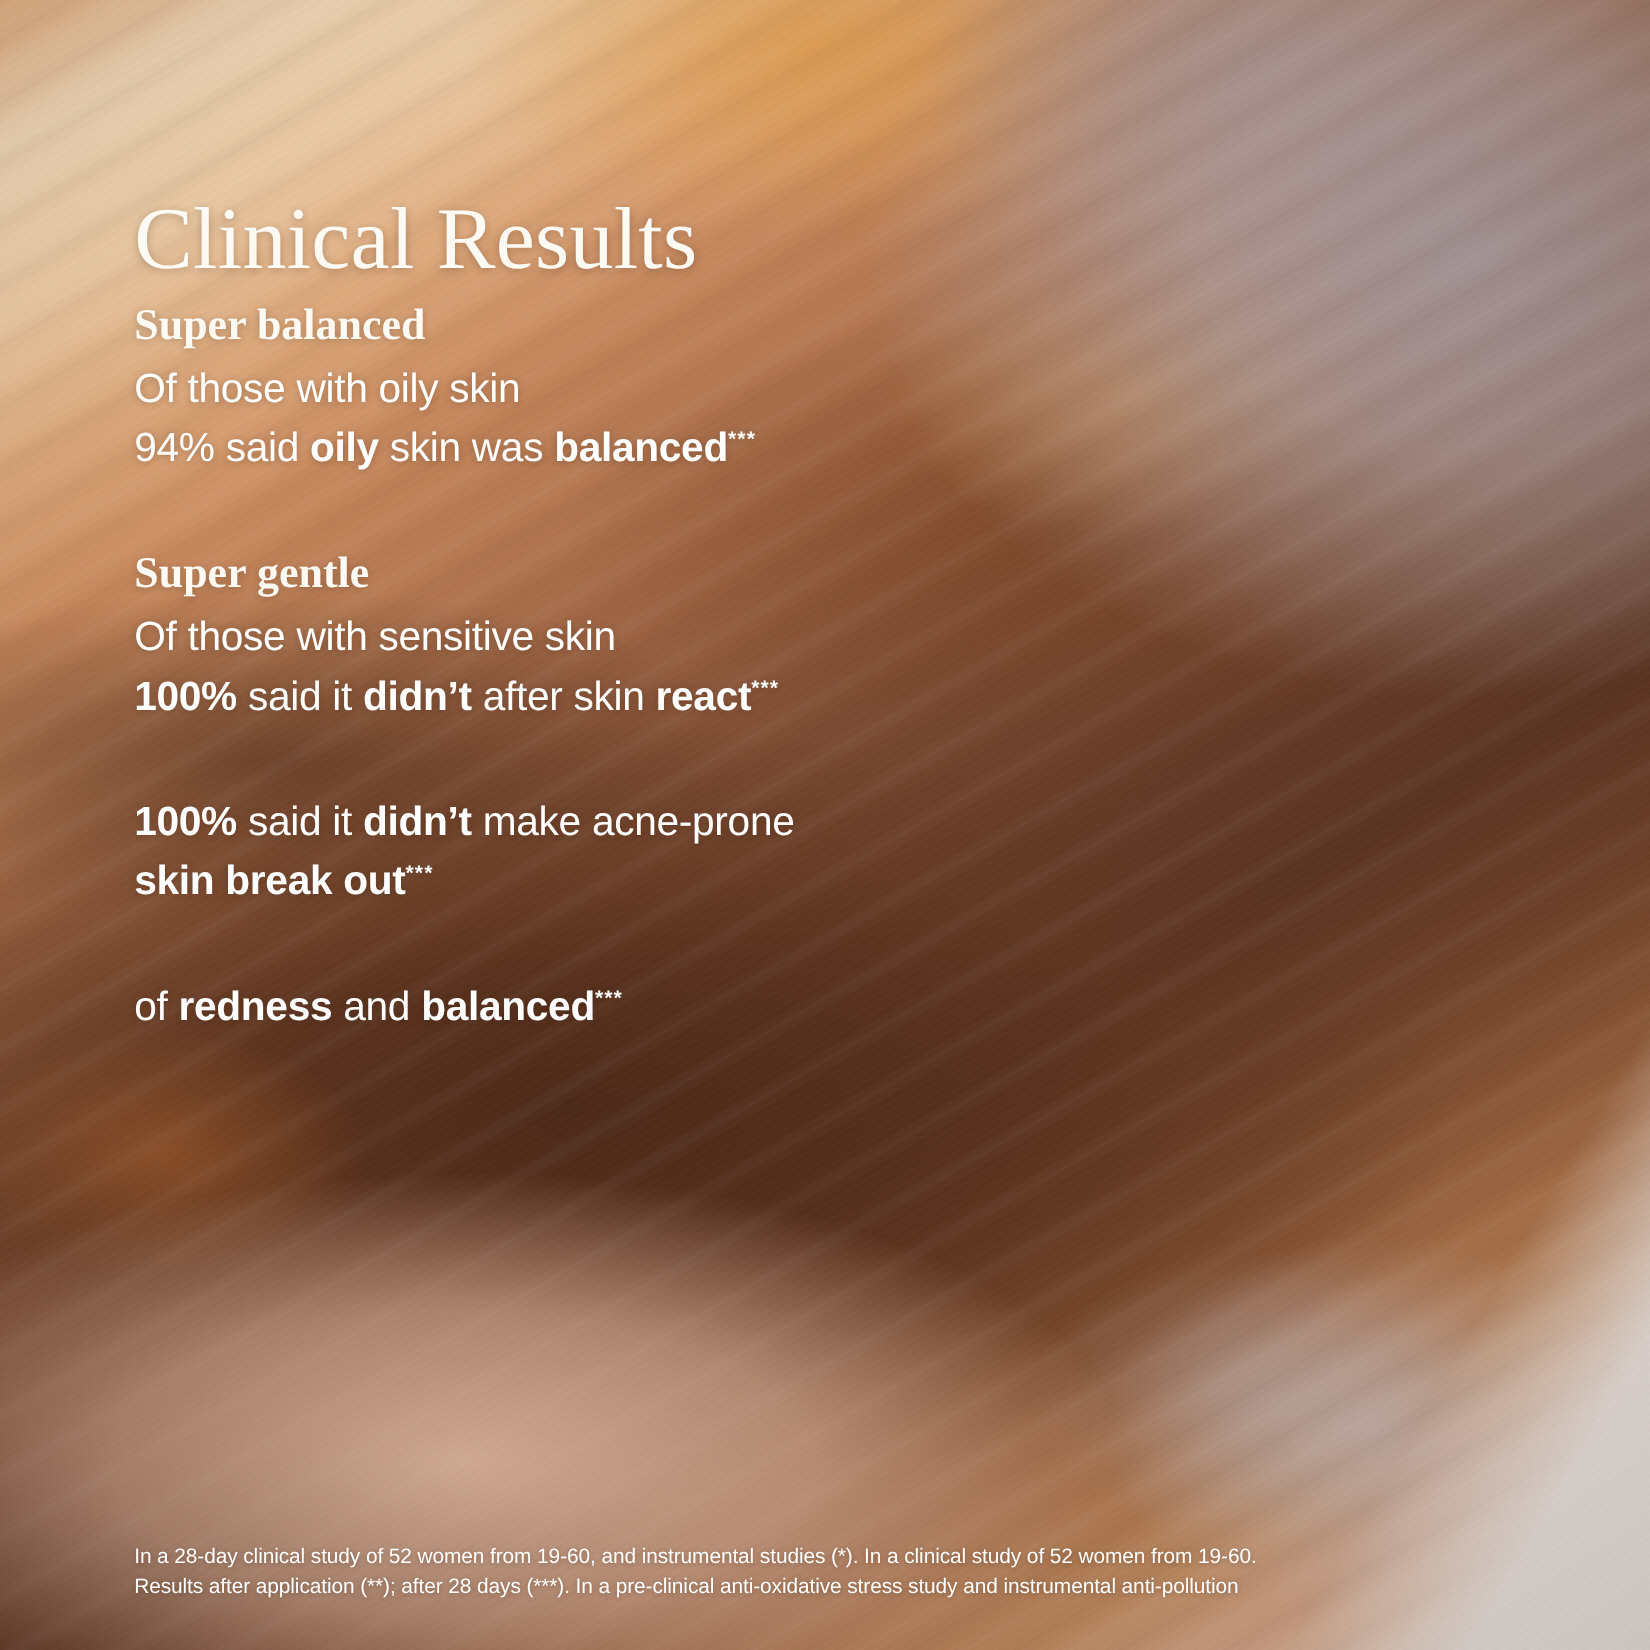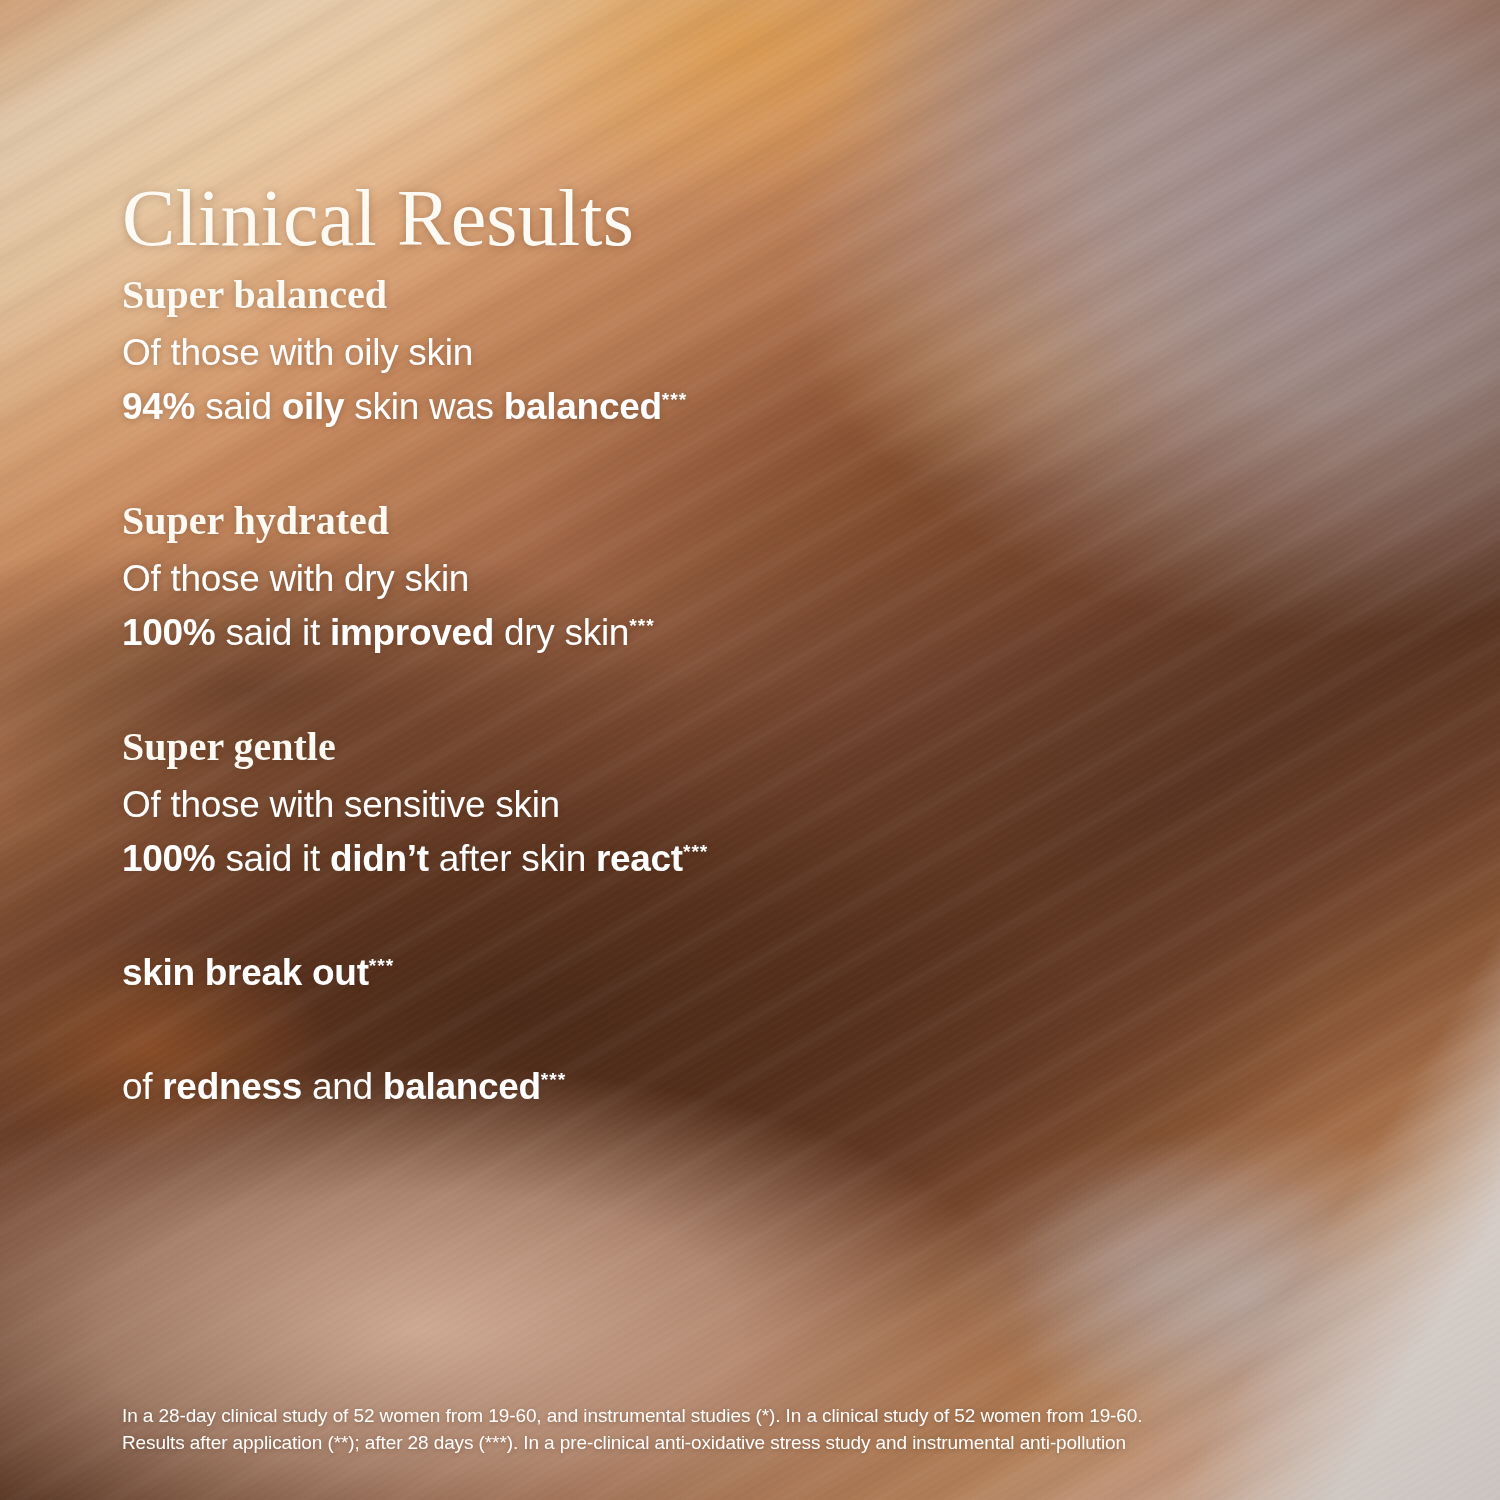--- a/index.html
+++ b/index.html
@@ -235,33 +235,29 @@
   <div class="bg-layer bg-vig"></div>
 
   <div class="content">
 
     <h1 class="title">Clinical Results</h1>
 
     <div class="sections" id="sections-root">
         <div class="section">
           <h2 class="sec-heading">Super balanced</h2>
           <p class="stat"><span>Of those with oily skin</span></p>
-          <p class="stat"><span style="font-weight: 700; text-align: right;">94%</span><span> said </span><span style="font-weight: 700; text-align: right;">oily</span><span> skin was </span><span style="font-weight: 700;">balanced</span><span class="sup">***</span></p>
-        </div>
-        <div class="section">
-          <h2 class="sec-heading">Super hydrated</h2>
-          <p class="stat"><span>Of those with dry skin</span></p>
-          <p class="stat"><span style="font-weight: 700;">100%</span><span> said it </span><span style="font-weight: 700;">improved</span><span> dry skin</span><span class="sup">***</span></p>
+          <p class="stat"><span style="font-weight: 400; text-align: right;">94%</span><span> said </span><span style="font-weight: 700; text-align: right;">oily</span><span> skin was </span><span style="font-weight: 700;">balanced</span><span class="sup">***</span></p>
         </div>
         <div class="section">
           <h2 class="sec-heading">Super gentle</h2>
           <p class="stat"><span>Of those with </span><span style="font-weight: 400;">sensitive skin</span></p>
           <p class="stat"><span style="font-weight: 700;">100%</span><span> said it </span><span style="font-weight: 700;">didn’t</span><span> after skin </span><span style="font-weight: 700; text-align: right;">react</span><span class="sup">***</span></p>
         </div>
         <div class="section extra-para">
+          <p class="stat"><span style="font-weight: 700;">100%</span><span> said it </span><span style="font-weight: 700;">didn’t</span><span> make acne-prone</span></p>
           <p class="stat"><span style="font-weight: 700;">skin break out</span><span class="sup">***</span></p>
         </div>
         <div class="section extra-para">
           <p class="stat"><span>of </span><span style="font-weight: 700;">redness</span><span> and </span><span style="font-weight: 700;">balanced</span><span class="sup">***</span></p>
         </div>
       </div>
 
     <div class="footnote">
       <span class="fn-line">In a 28-day clinical study of 52 women from 19-60, and instrumental studies (*). In a clinical study of 52 women from 19-60.</span>
       <span class="fn-line">Results after application (**); after 28 days (***). In a pre-clinical anti-oxidative stress study and instrumental anti-pollution</span>

